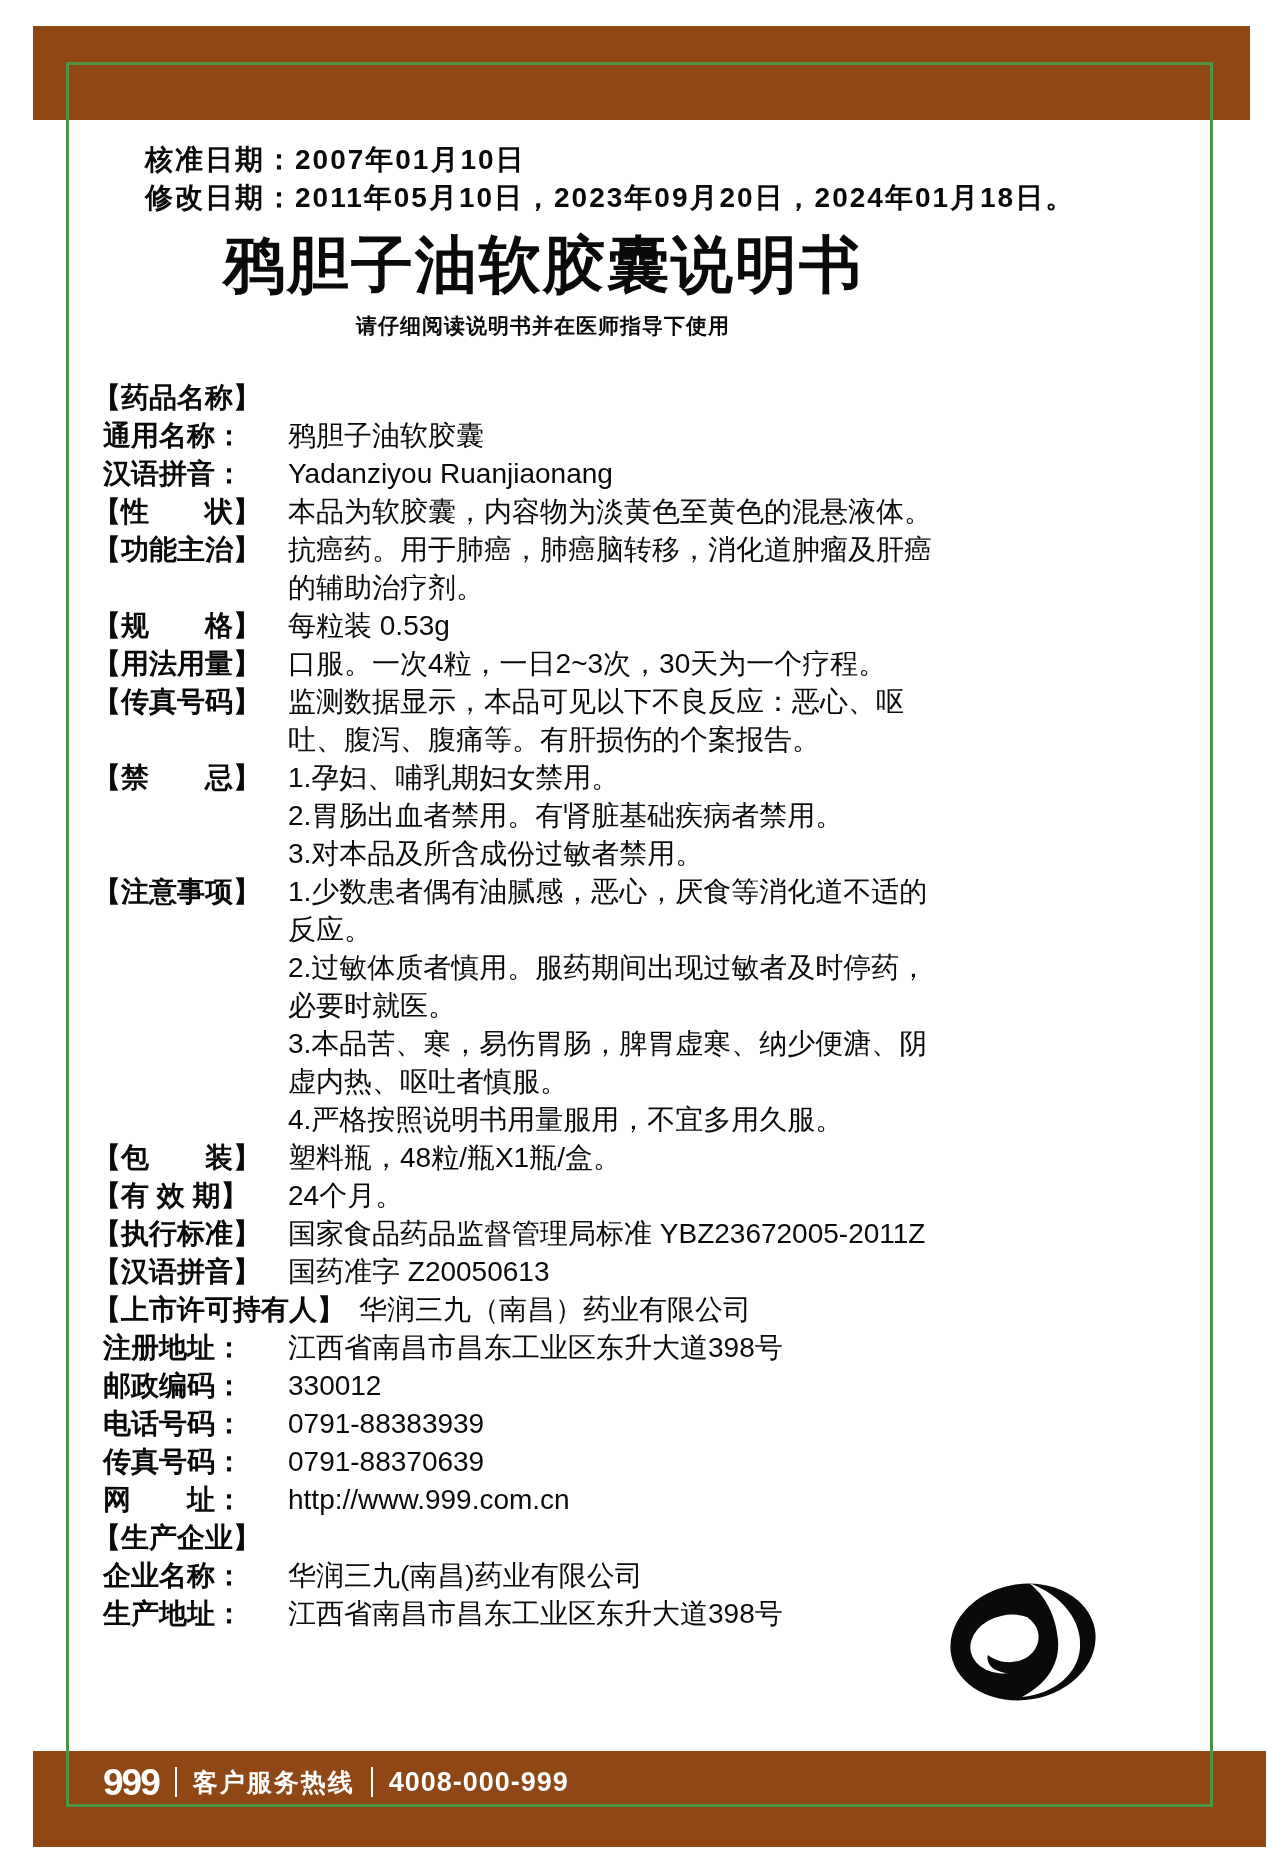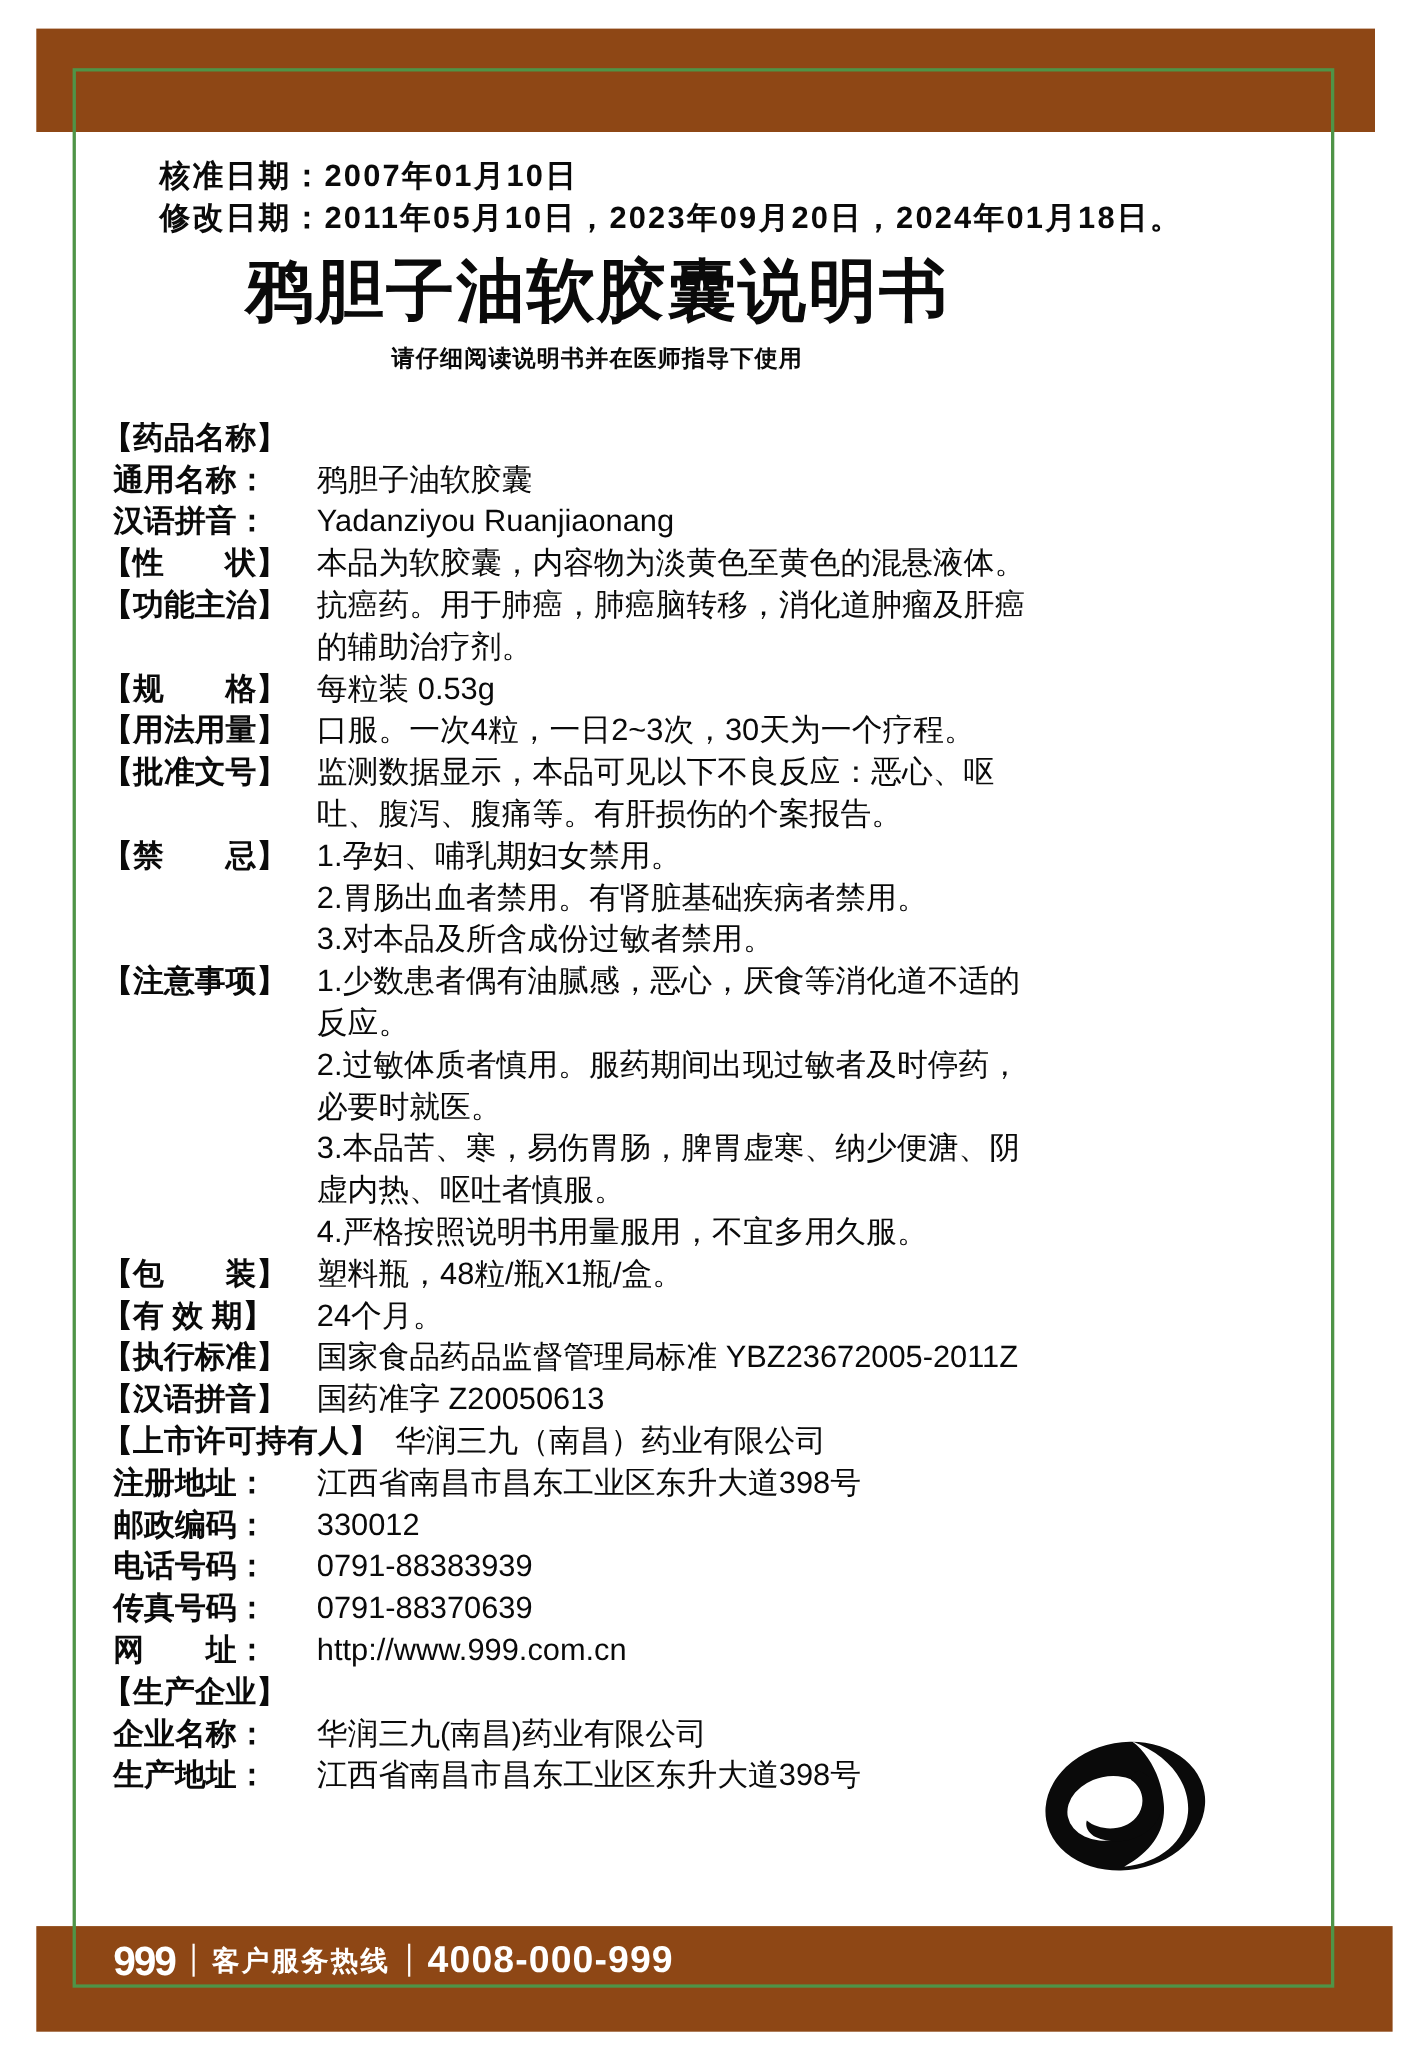--- a/index.html
+++ b/index.html
@@ -44,21 +44,21 @@
   .row.wide .txt{flex:1;width:auto;}
   .row.nowrap .txt{white-space:nowrap;width:auto;}
   
   .footer-inner{
     position:absolute;left:70px;top:9px;height:44px;
     display:flex;align-items:center;gap:16px;color:#ffffff;
   }
   .f-999{font-size:37px;font-weight:800;letter-spacing:-2px;line-height:1;}
   .f-div{width:2px;height:30px;background:#ffffff;}
   .f-label{font-size:25px;font-weight:600;letter-spacing:2px;}
-  .f-phone{font-size:34px;font-weight:700;letter-spacing:1px;}
+  .f-phone{font-size:27px;font-weight:700;letter-spacing:1px;}
   
   .swirl{position:absolute;left:948px;top:1580px;width:150px;height:124px;z-index:3;}
 </style>
 </head>
 <body>
 
 <div id="page">
 
   <div class="band band-top"></div>
   <div class="band band-bottom">
@@ -106,21 +106,21 @@
       </div>
       <div class="row bracket">
         <span class="lbl">【规　　格】</span>
         <span class="txt">每粒装 0.53g</span>
       </div>
       <div class="row bracket">
         <span class="lbl">【用法用量】</span>
         <span class="txt">口服。一次4粒，一日2~3次，30天为一个疗程。</span>
       </div>
       <div class="row bracket">
-        <span class="lbl">【批准文号】</span>
+        <span class="lbl">【传真号码】</span>
         <span class="txt">监测数据显示，本品可见以下不良反应：恶心、呕吐、腹泻、腹痛等。有肝损伤的个案报告。</span>
       </div>
       <div class="row bracket">
         <span class="lbl">【禁　　忌】</span>
         <span class="txt">1.孕妇、哺乳期妇女禁用。</span>
       </div>
       <div class="row cont">
         <span class="lbl"></span>
         <span class="txt">2.胃肠出血者禁用。有肾脏基础疾病者禁用。</span>
       </div>

